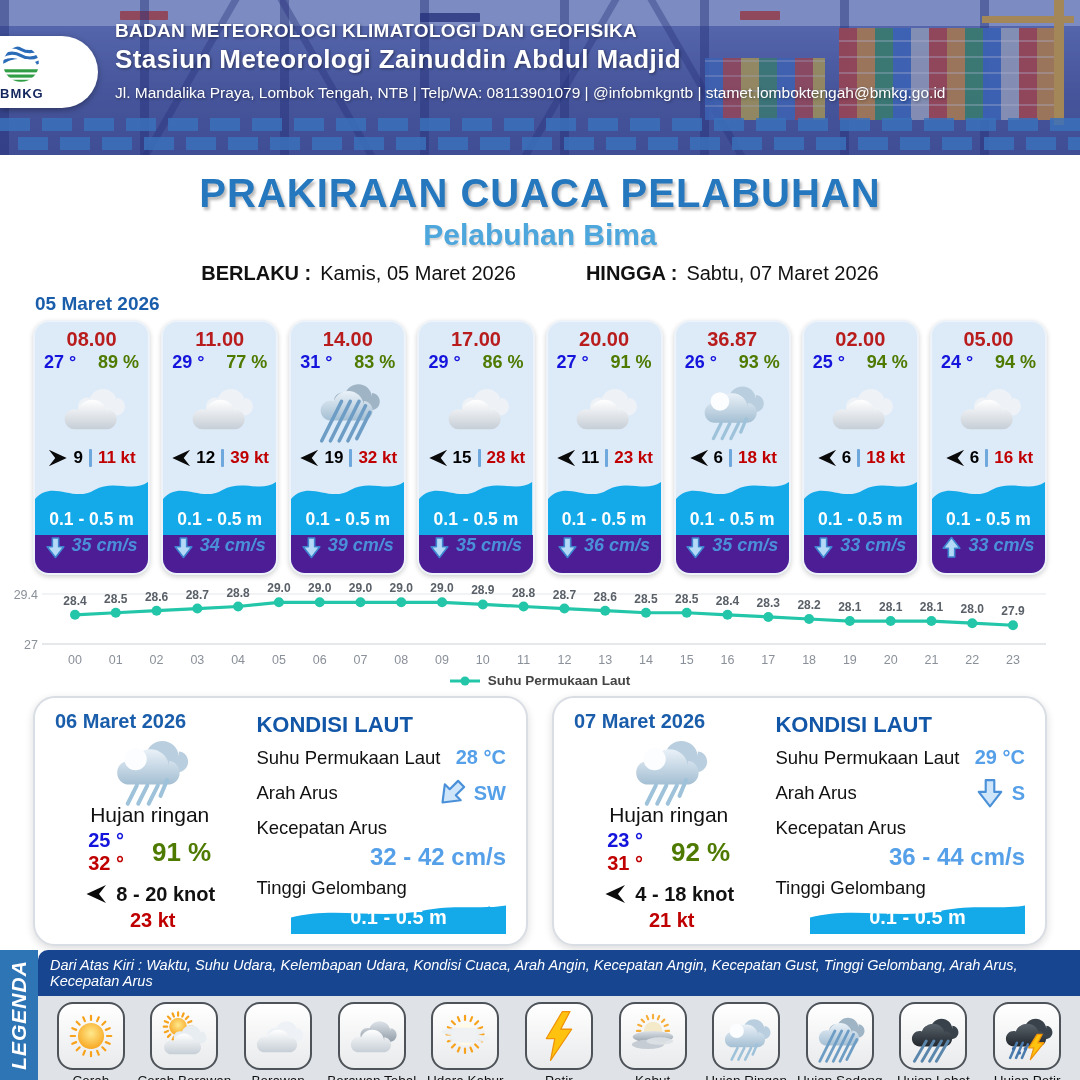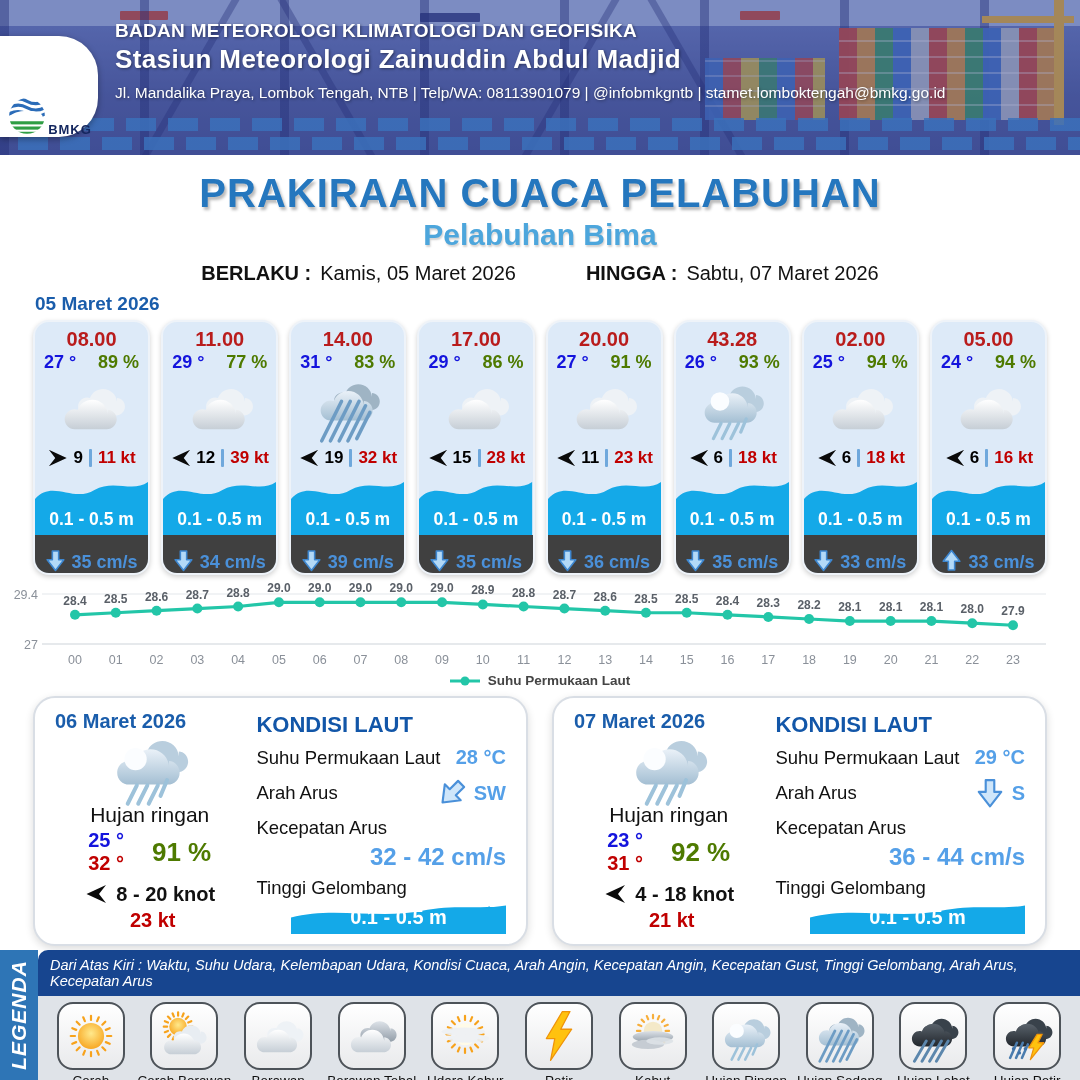--- a/index.html
+++ b/index.html
@@ -19,21 +19,21 @@
     background:repeating-linear-gradient(0deg,transparent 0 13px,rgba(255,255,255,.3) 13px 15px),
     repeating-linear-gradient(90deg,#4378cc 0 18px,#cf4b3a 18px 36px,#e0c23a 36px 54px,#3e9e63 54px 72px);}
   .hx-crane-v{position:absolute;right:16px;top:0;width:10px;height:125px;background:#e8b33a;}
   .hx-crane-h{position:absolute;right:6px;top:16px;width:92px;height:7px;background:#e8b33a;}
   .hx-seats{position:absolute;left:0;right:0;height:13px;background:repeating-linear-gradient(90deg,#3f8fd8 0 30px,transparent 30px 42px);opacity:.85;}
   .hx-tint{position:absolute;inset:0;background:rgba(52,64,140,.38);}
   .header-text{position:absolute;left:115px;top:20px;z-index:5;color:#fff;text-shadow:1px 1px 3px rgba(0,0,0,.45);}
   .ht-agency{font-size:19px;font-weight:bold;letter-spacing:.3px;}
   .ht-station{font-size:26px;font-weight:bold;margin-top:2px;letter-spacing:.4px;}
   .ht-contact{font-size:15.5px;margin-top:9px;font-weight:400;}
-  .logo{position:absolute;left:0;top:36px;z-index:6;width:98px;height:101px;background:#fff;border-radius:0 39px 39px 0;display:flex;align-items:flex-end;justify-content:center;box-shadow:0 2px 6px rgba(0,0,0,.35);}
+  .logo{position:absolute;left:0;top:36px;z-index:6;width:98px;height:72px;background:#fff;border-radius:0 39px 39px 0;display:flex;flex-direction:column;align-items:flex-start;justify-content:center;box-shadow:0 2px 6px rgba(0,0,0,.35);}
   .logo svg{width:42px;height:42px;}
   .logo span{font-size:13px;font-weight:bold;color:#13265e;letter-spacing:1px;margin-top:1px;}
 
   
   .title-main{font-size:40px;font-weight:800;color:#2577be;text-align:center;margin-top:16px;letter-spacing:1px;
     text-shadow:-1px -1px 0 #fff,2px 3px 3px rgba(0,0,0,.28);}
   .title-sub{font-size:30px;font-weight:800;color:#4da6dc;text-align:center;margin-top:2px;text-shadow:1px 2px 2px rgba(0,0,0,.18);}
   .title-meta{display:flex;justify-content:center;gap:70px;margin-top:10px;font-size:20px;color:#111;}
   .title-meta b{font-weight:800;}
   .title-meta .pair{display:flex;gap:9px;align-items:baseline;}
@@ -48,21 +48,21 @@
   .hc-icon{height:72px;display:flex;justify-content:center;}
   .hc-icon svg{width:70px;height:70px;}
   .hc-wind{display:flex;align-items:center;justify-content:center;gap:4px;height:26px;}
   .hc-warrow{display:flex;} .hc-warrow svg{width:22px;height:22px;}
   .hc-wspeed{font-size:17px;font-weight:bold;color:#000;}
   .hc-div{width:3px;height:18px;background:#6fa8dc;margin:0 2px;border-radius:1px;}
   .hc-gust{font-size:17px;font-weight:bold;color:#c00000;}
   .hc-wave{position:relative;height:62px;margin-top:2px;}
   .hc-wave svg{position:absolute;inset:0;width:100%;height:100%;}
   .hc-wave-label{position:absolute;left:0;right:0;bottom:5px;text-align:center;color:#fff;font-size:17.5px;font-weight:bold;}
-  .hc-current{flex:1;display:flex;align-items:flex-end;justify-content:center;gap:7px;background:#404040;}
+  .hc-current{flex:1;display:flex;align-items:flex-start;justify-content:center;gap:7px;background:#4c1d95;font-style:italic;}
   .hc-carrow{display:flex;} .hc-carrow svg{width:19px;height:25px;}
   .hc-cval{font-size:18px;font-weight:bold;color:#4a90d9;}
 
   
   .chart-wrap{margin-top:5px;}
   #sst-chart{display:block;}
   .chart-legend{display:flex;justify-content:center;align-items:center;gap:8px;margin-top:1px;font-size:13.5px;color:#444;font-weight:bold;}
   .chart-legend svg{width:30px;height:10px;}
 
   
@@ -471,21 +471,21 @@
       <span class="hc-carrow">
           <svg viewBox="0 0 24 28">
             <path d="M8 2 h8 v11 h6.5 L12 26.5 L1.5 13 H8 Z" fill="#b3d9f7" stroke="#3e87d0" stroke-width="2" stroke-linejoin="round"></path>
           </svg>
         </span>
       <span class="hc-cval">36 cm/s</span>
     </div>
   </article>
 
   <article class="hcard">
-    <div class="hc-time">43.28</div>
+    <div class="hc-time">36.87</div>
     <div class="hc-th">
       <span class="hc-temp">26 °</span>
       <span class="hc-hum">93 %</span>
     </div>
     <div class="hc-icon">
         <svg viewBox="0 0 64 64">
           <defs>
             <radialGradient id="g-sun" cx="50%" cy="40%" r="65%">
               <stop offset="0%" stop-color="#ffe98c"></stop>
               <stop offset="100%" stop-color="#f7a21b"></stop>

